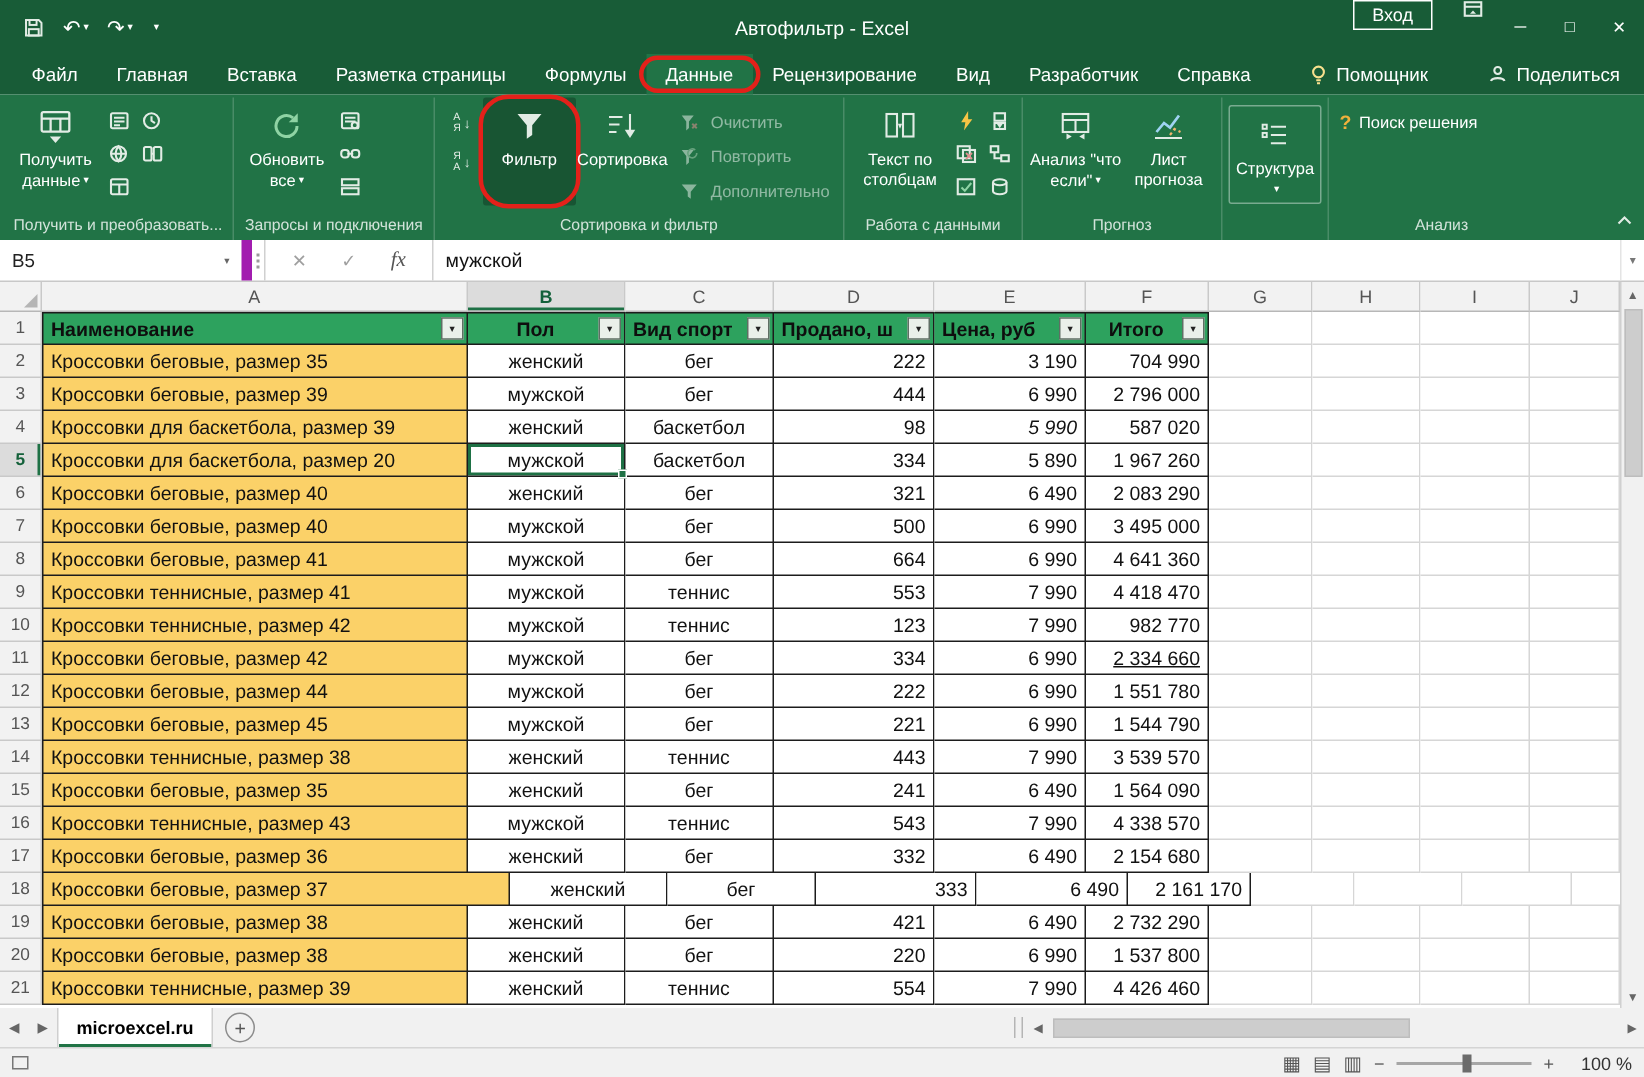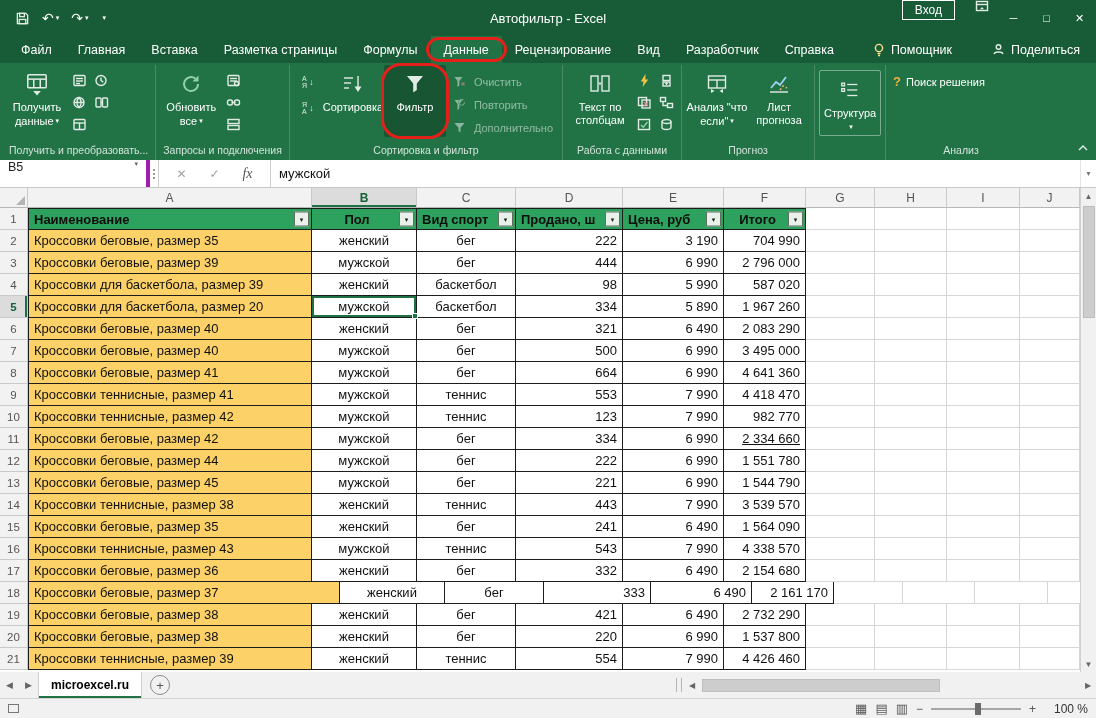--- a/index.html
+++ b/index.html
@@ -48,21 +48,21 @@
 .collapse{position:absolute;right:8px;bottom:5px}
 .sortb{display:flex;align-items:center;gap:2px;width:24px;height:18px}
 .slet{display:flex;flex-direction:column;font-size:7px;line-height:7px;font-style:normal}
 .slet i{font-style:normal}
 .sarr{font-size:9px}
 .qmark{color:#f0b13c;font-weight:bold;font-size:13px}
 .ovalF{position:absolute;inset:-2px -3px;border:3px solid #e3211a;border-radius:20px;pointer-events:none}
 
 
 .fbar{height:28px;background:#fff;border-bottom:1px solid #c8c8c8;display:flex;align-items:stretch}
-.namebox{width:150px;border-right:4px solid #a21caf;display:flex;align-items:flex-start;padding:0 8px;font-size:12.5px;color:#222}
+.namebox{width:168px;border-right:7px solid #a21caf;display:flex;align-items:center;padding:0 8px;font-size:12.5px;color:#222}
 .nbcaret{margin-left:auto;font-size:7px;color:#666}
 .fdiv{width:9px;border-right:1px solid #d0d0d0;position:relative}
 .fdiv::after{content:"";position:absolute;left:3px;top:9px;width:2px;height:2px;background:#9a9a9a;box-shadow:0 4px 0 #9a9a9a,0 8px 0 #9a9a9a}
 .fxarea{width:112px;display:flex;align-items:center;justify-content:space-around;border-right:1px solid #d0d0d0;color:#a0a0a0;font-size:12px;padding:0 6px}
 .fx{font-style:italic;font-family:"Liberation Serif",serif;color:#555;font-size:14px}
 .finput{flex:1;display:flex;align-items:center;padding-left:8px;font-size:13px;color:#111}
 .fexpand{width:16px;display:flex;align-items:center;justify-content:center;border-left:1px solid #e4e4e4;color:#777;font-size:8px}
 
 
 .sheet{height:484px;display:flex}
@@ -293,40 +293,40 @@
             <span class="sarr">↓</span>
           </span>
           <span class="sic sortb">
             <span class="slet">
                 <i>Я</i>
                 <i>А</i>
               </span>
             <span class="sarr">↓</span>
           </span>
         </div>
+        <div class="bigbtn pressed">
+          <span class="ric">
+            <svg width="24" height="24" viewBox="0 0 24 24">
+                <path class="fil" d="M4 4h16l-6.2 7.5V18l-3.6 2.5v-9z"></path>
+              </svg>
+          </span>
+          <span class="blbl"><span>Фильтр</span></span>
+          <div class="ovalF"></div>
+        </div>
         <div class="bigbtn">
           <span class="ric">
             <svg width="24" height="24" viewBox="0 0 24 24">
                 <line class="wic" x1="3" y1="6" x2="12" y2="6"></line>
                 <line class="wic" x1="3" y1="11" x2="10" y2="11"></line>
                 <line class="wic" x1="3" y1="16" x2="8" y2="16"></line>
                 <line class="wic" x1="17" y1="4" x2="17" y2="15"></line>
                 <path class="fil" d="M13.5 14.5h7L17 20z"></path>
               </svg>
           </span>
           <span class="blbl"><span>Сортировка</span></span>
-        </div>
-        <div class="bigbtn pressed">
-          <span class="ric">
-            <svg width="24" height="24" viewBox="0 0 24 24">
-                <path class="fil" d="M4 4h16l-6.2 7.5V18l-3.6 2.5v-9z"></path>
-              </svg>
-          </span>
-          <span class="blbl"><span>Фильтр</span></span>
-          <div class="ovalF"></div>
         </div>
         <div class="smallcol" style="padding-top:6px;gap:2px">
           <div class="sbtn dis">
             <span class="sic">
                 <svg width="13" height="13" viewBox="0 0 13 13">
                   <path class="fil" d="M1.5 2h8l-3.2 4v4.4L4.5 12V6z"></path>
                   <line x1="8.5" y1="7.5" x2="11.5" y2="10.5" stroke="#e09090" stroke-width="1.3"></line>
                   <line x1="11.5" y1="7.5" x2="8.5" y2="10.5" stroke="#e09090" stroke-width="1.3"></line>
                 </svg>
               </span>
@@ -544,21 +544,21 @@
           <div class="cell" style="width: 72px;"></div>
           <div class="cell" style="width: 73px;"></div>
           <div class="cell" style="width: 60px;"></div>
         </div>
         <div class="grow">
           <div class="gut">4</div>
           <div class="cell tb al bl ca" style="width: 284px;">Кроссовки для баскетбола, размер 39</div>
           <div class="cell tb ac" style="width: 105px;">женский</div>
           <div class="cell tb ac" style="width: 99px;">баскетбол</div>
           <div class="cell tb ar" style="width: 107px;">98</div>
-          <div class="cell tb ar" style="width: 101px;">5 990</div>
+          <div class="cell tb ar" style="width: 101px; font-style: italic;">5 990</div>
           <div class="cell tb ar" style="width: 82px;">587 020</div>
           <div class="cell" style="width: 69px;"></div>
           <div class="cell" style="width: 72px;"></div>
           <div class="cell" style="width: 73px;"></div>
           <div class="cell" style="width: 60px;"></div>
         </div>
         <div class="grow">
           <div class="gut hl">5</div>
           <div class="cell tb al bl ca" style="width: 284px;">Кроссовки для баскетбола, размер 20</div>
           <div class="cell tb ac sel" style="width: 105px;">мужской<div class="handle"></div></div>

